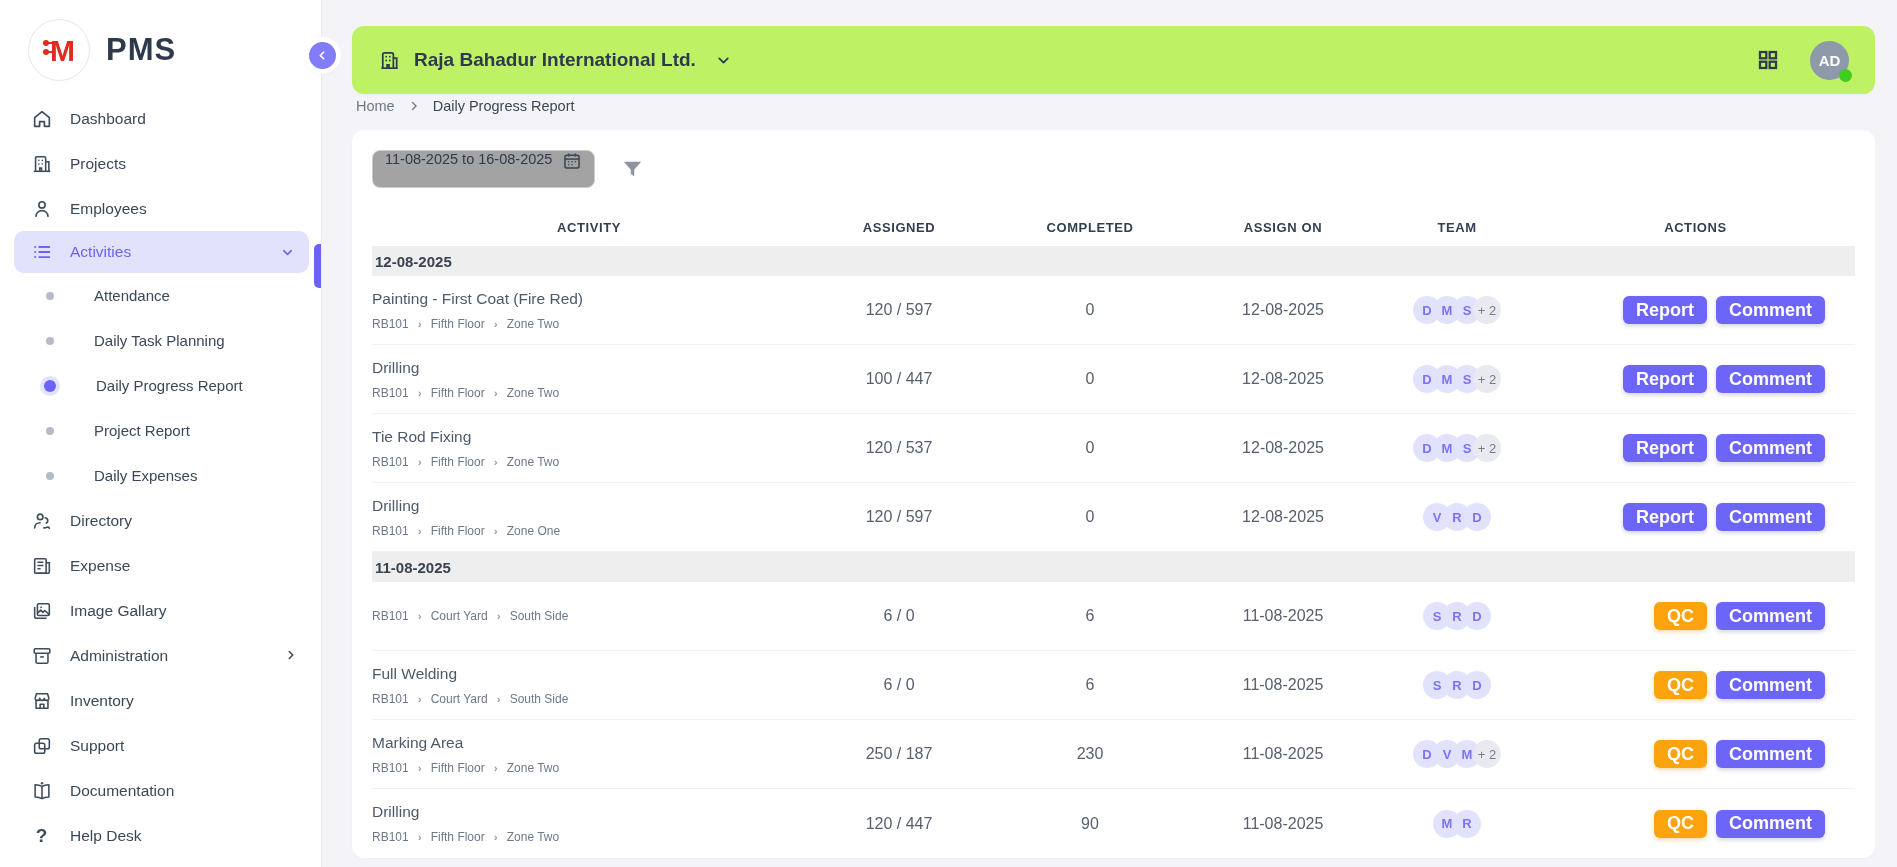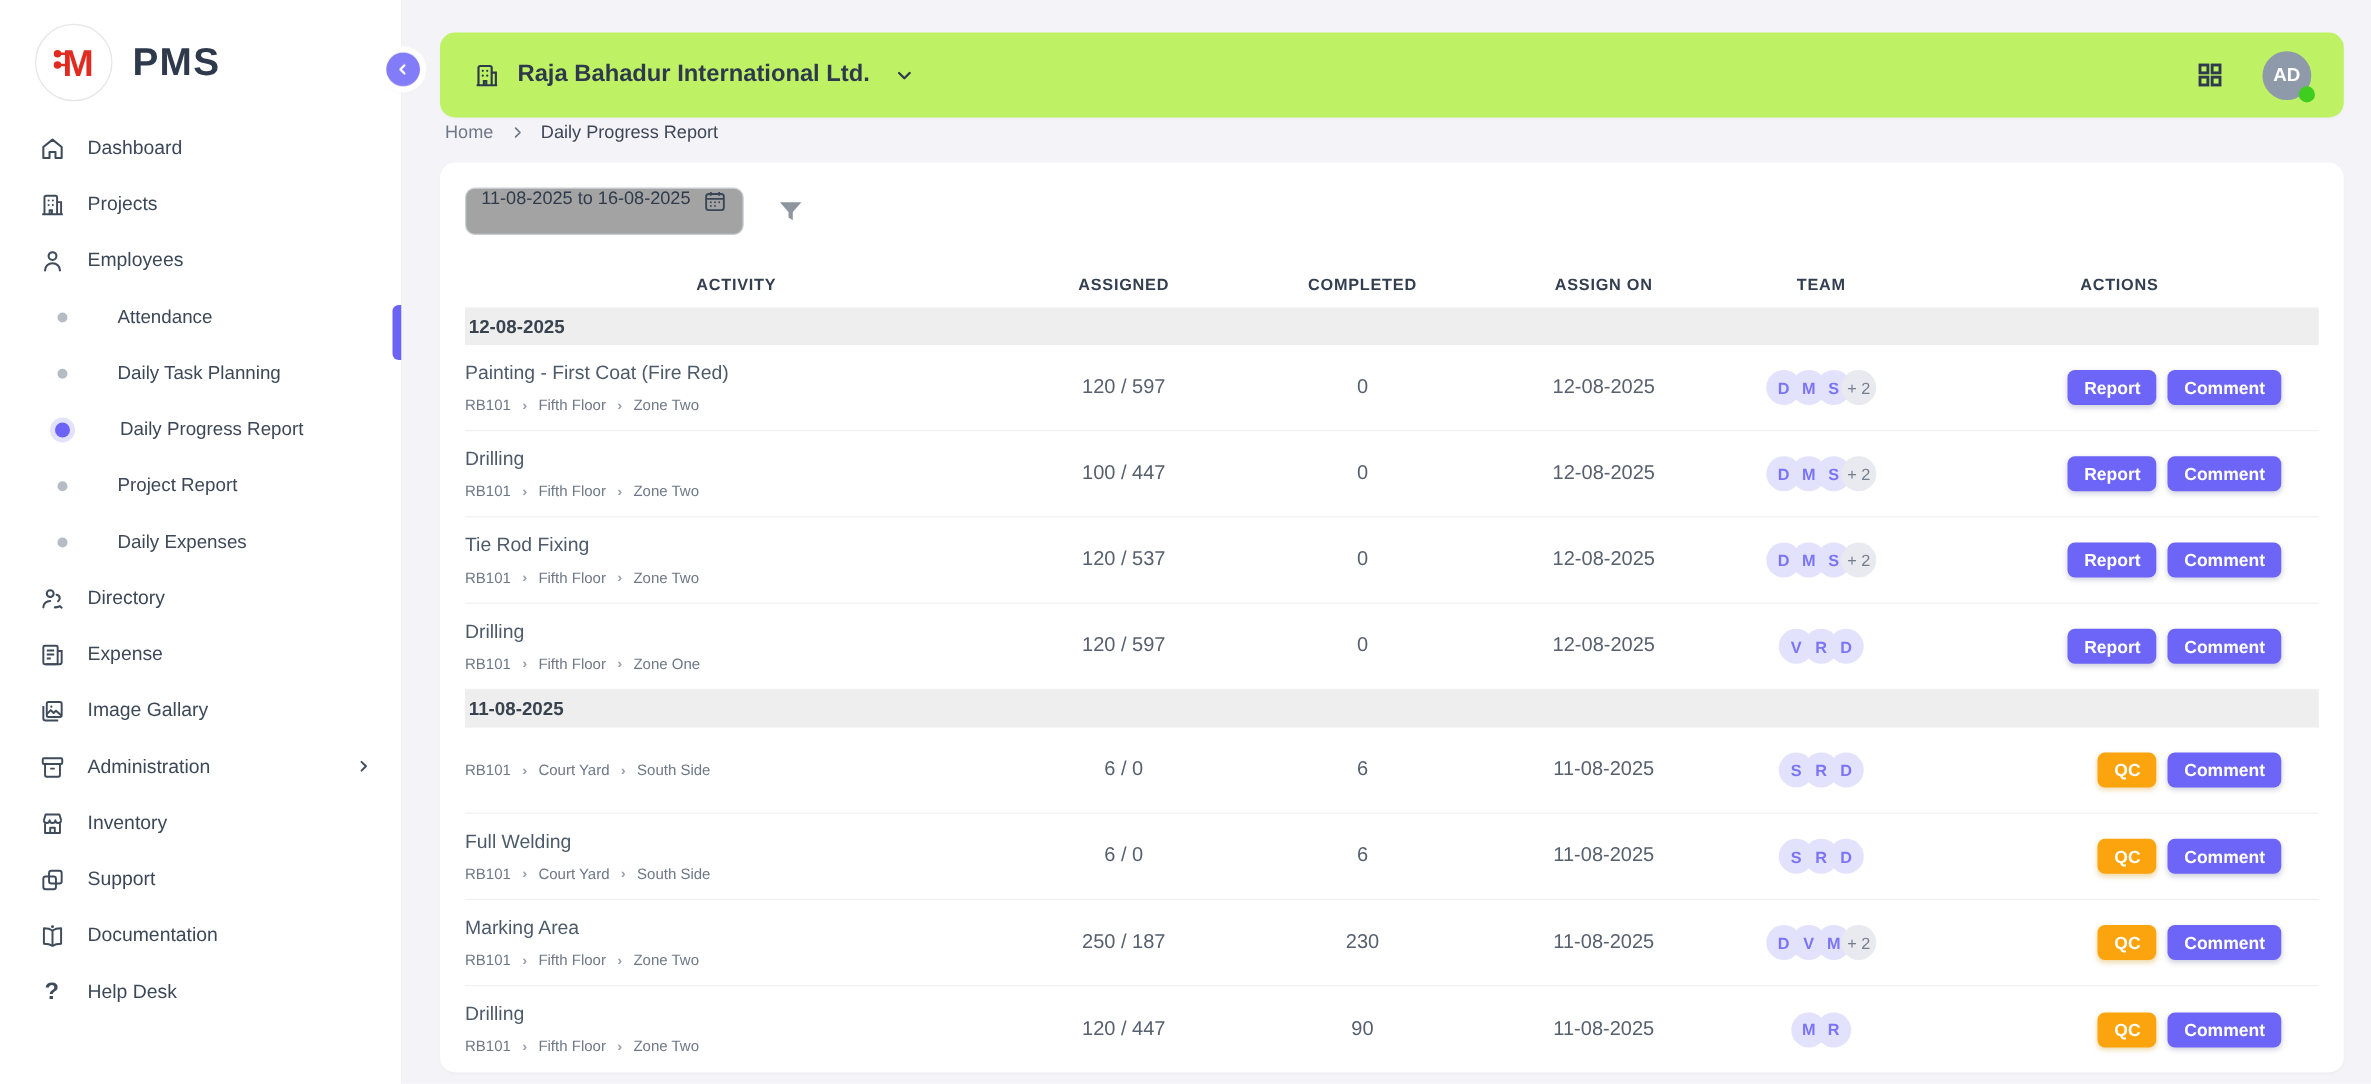--- a/index.html
+++ b/index.html
@@ -85,21 +85,21 @@
   .act-path { display:flex; align-items:center; gap:9px; font-size:12px; color:#6E7887; }
   .psep { font-size:12px; color:#98A1AE; font-weight:700; transform:scaleY(.9); }
   .cell.team { display:flex; align-items:center; justify-content:center; }
   .badge { width:28px; height:28px; border-radius:50%; background:#E3E2FC; color:#7B74F7;
            font-size:13px; font-weight:700; display:flex; align-items:center; justify-content:center; }
   .badge + .badge { margin-left:-8px; }
   .badge.extra { background:#E8EAEF; color:#737D8C; font-weight:500; }
   .badge:empty { display:none; }
   .cell.actions { display:flex; justify-content:flex-end; gap:9px; padding-right:30px; }
   .btn { border:none; border-radius:6px; height:28px; padding:0 13px; font-family:"Liberation Sans",sans-serif;
-         font-size:14px; font-weight:700; color:#fff; cursor:pointer; box-shadow:0 2px 4px rgba(80,80,140,.25); }
+         font-size:18px; font-weight:700; color:#fff; cursor:pointer; box-shadow:0 2px 4px rgba(80,80,140,.25); }
   .btn.primary { background:#6D65F7; }
   .btn.primary[data-variant="qc"] { background:#FCA40D; box-shadow:0 2px 4px rgba(210,150,20,.35); }
   .btn.comment { background:#6D65F7; }
 
   svg { display:block; }
 </style>
 </head>
 <body>
 
 <aside class="sidebar">
@@ -142,20 +142,37 @@
     <li class="menu-item">
       <span class="mi-icon">
         <svg width="22" height="22" viewBox="0 0 24 24" fill="none" stroke="currentColor" stroke-width="1.8" stroke-linecap="round">
             <circle cx="12" cy="7.5" r="3.4"></circle>
             <path d="M5.5 20c0-3.6 2.9-6.2 6.5-6.2s6.5 2.6 6.5 6.2"></path>
           </svg>
       </span>
       <span>Employees</span>
     </li>
 
+    <li class="menu-item active">
+      <span class="mi-icon">
+        <svg width="22" height="22" viewBox="0 0 24 24" fill="none" stroke="currentColor" stroke-width="2" stroke-linecap="round">
+            <path d="M9 6.5h11M9 12h11M9 17.5h11"></path>
+            <circle cx="4.5" cy="6.5" r="1.1" fill="currentColor" stroke="none"></circle>
+            <circle cx="4.5" cy="12" r="1.1" fill="currentColor" stroke="none"></circle>
+            <circle cx="4.5" cy="17.5" r="1.1" fill="currentColor" stroke="none"></circle>
+          </svg>
+      </span>
+      <span>Activities</span>
+      <span class="spacer"></span>
+      <span class="chev">
+        <svg width="15" height="15" viewBox="0 0 24 24" fill="none" stroke="currentColor" stroke-width="2.6" stroke-linecap="round" stroke-linejoin="round">
+            <path d="m6 9 6 6 6-6"></path>
+          </svg>
+      </span>
+    </li>
     <div class="active-bar"></div>
 
     <ul class="submenu">
       <li class="sub-item">
         <span class="dot"></span>
         <span>Attendance</span>
       </li>
       <li class="sub-item">
         <span class="dot"></span>
         <span>Daily Task Planning</span>

